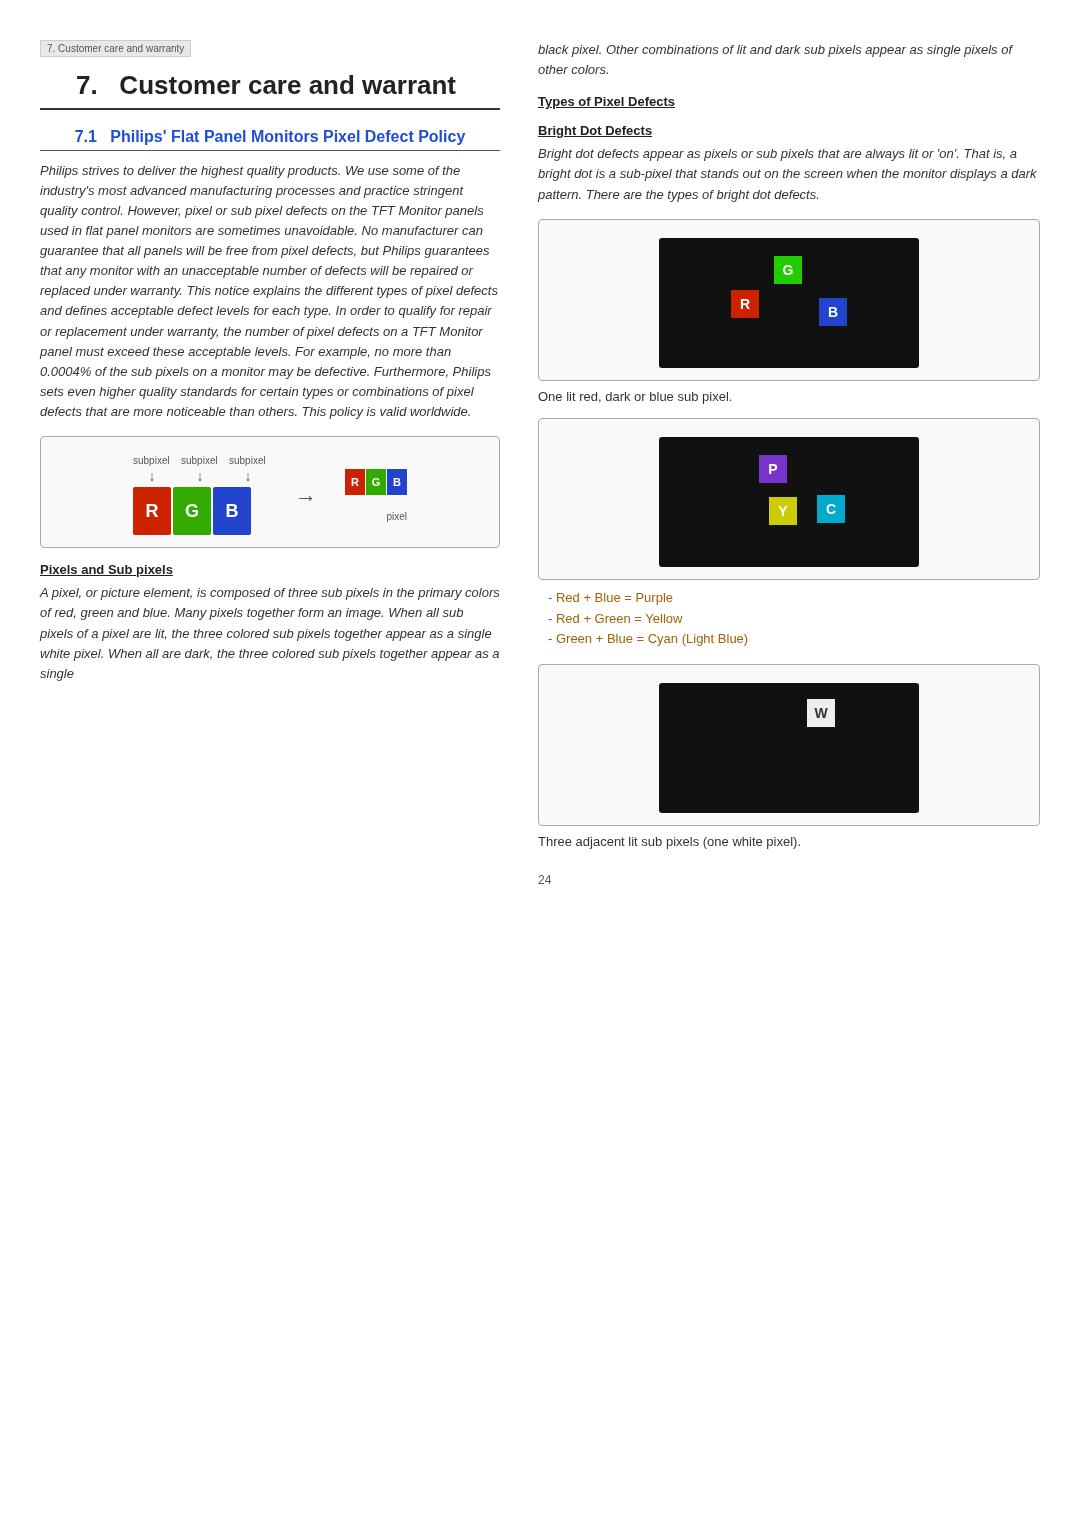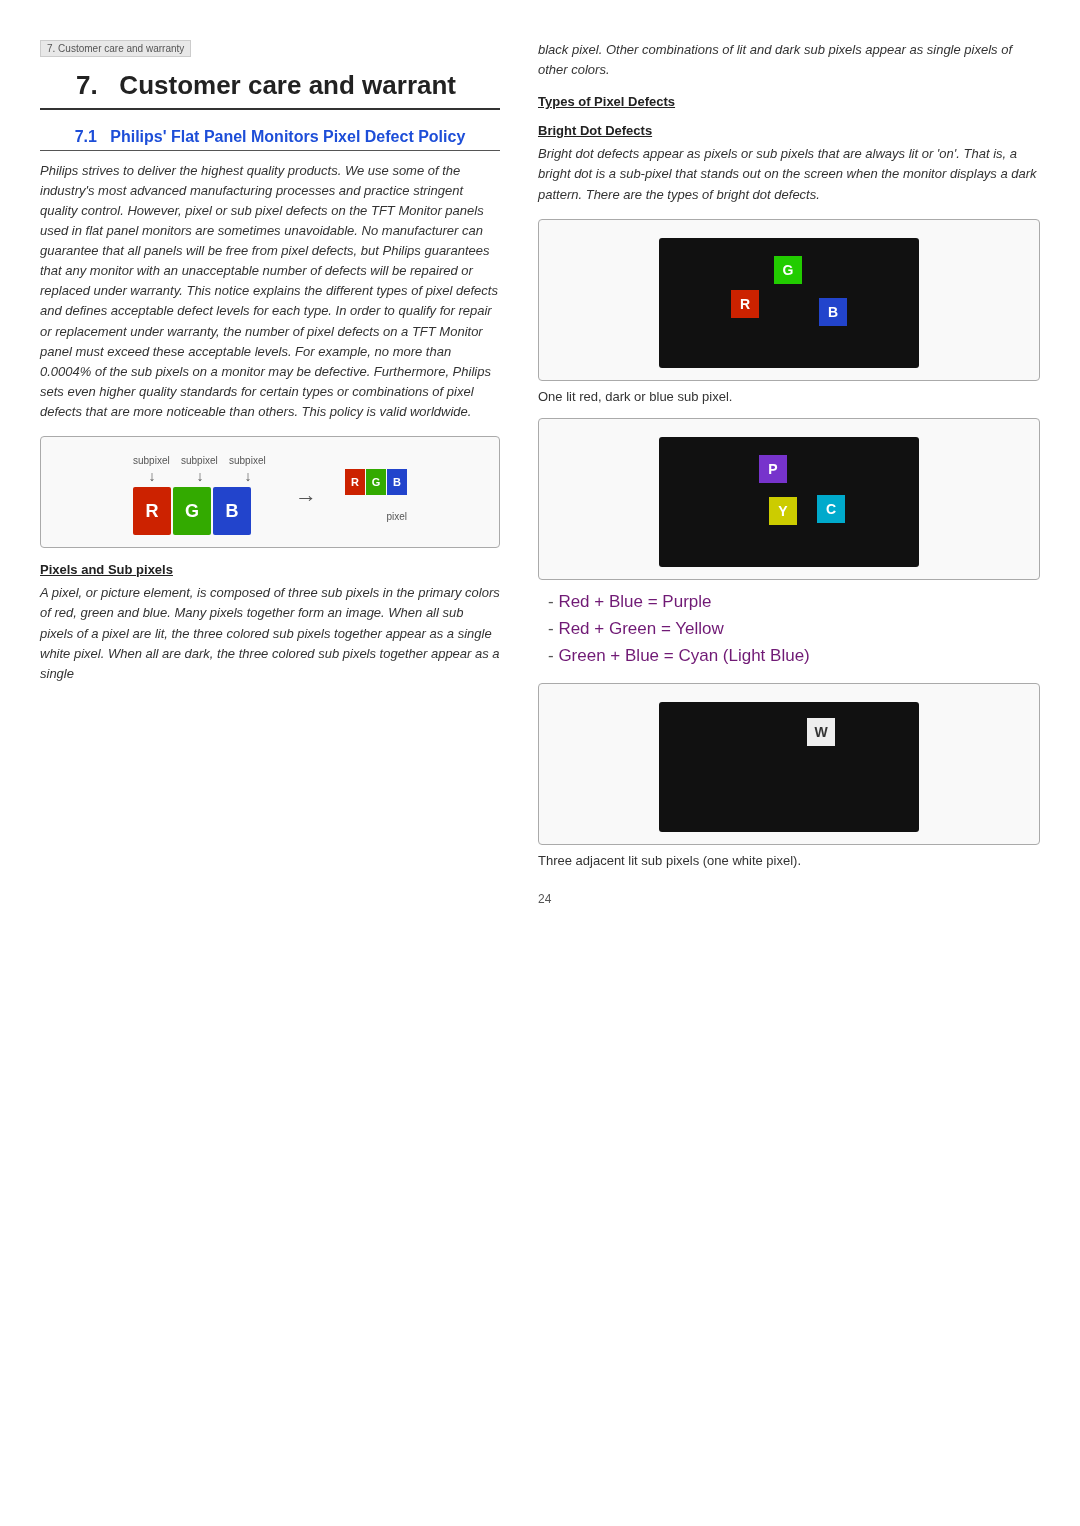--- a/index.html
+++ b/index.html
@@ -305,22 +305,22 @@
       color: #333;
     }
 
     
     .bullet-list {
       list-style: none;
       padding-left: 10px;
       margin-bottom: 10px;
     }
     .bullet-list li {
-      font-size: 17px;
-      color: #701a75;
+      font-size: 13px;
+      color: #a16207;
       line-height: 1.6;
     }
     .bullet-list li::before {
       content: "- ";
       color: #555;
     }
 
     
     .page-number {
       text-align: left;

